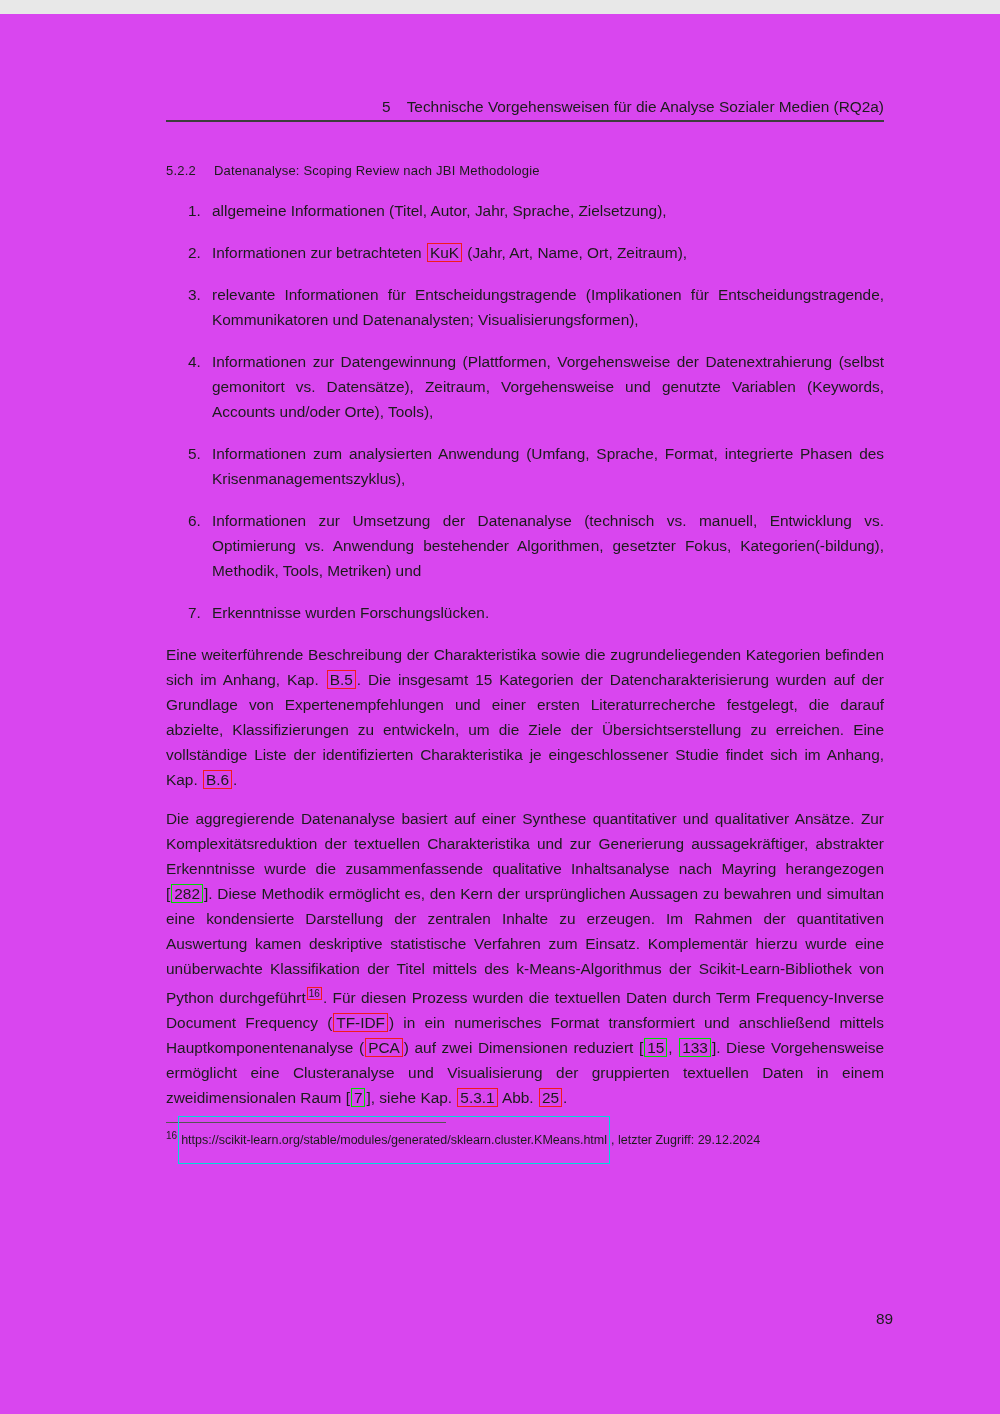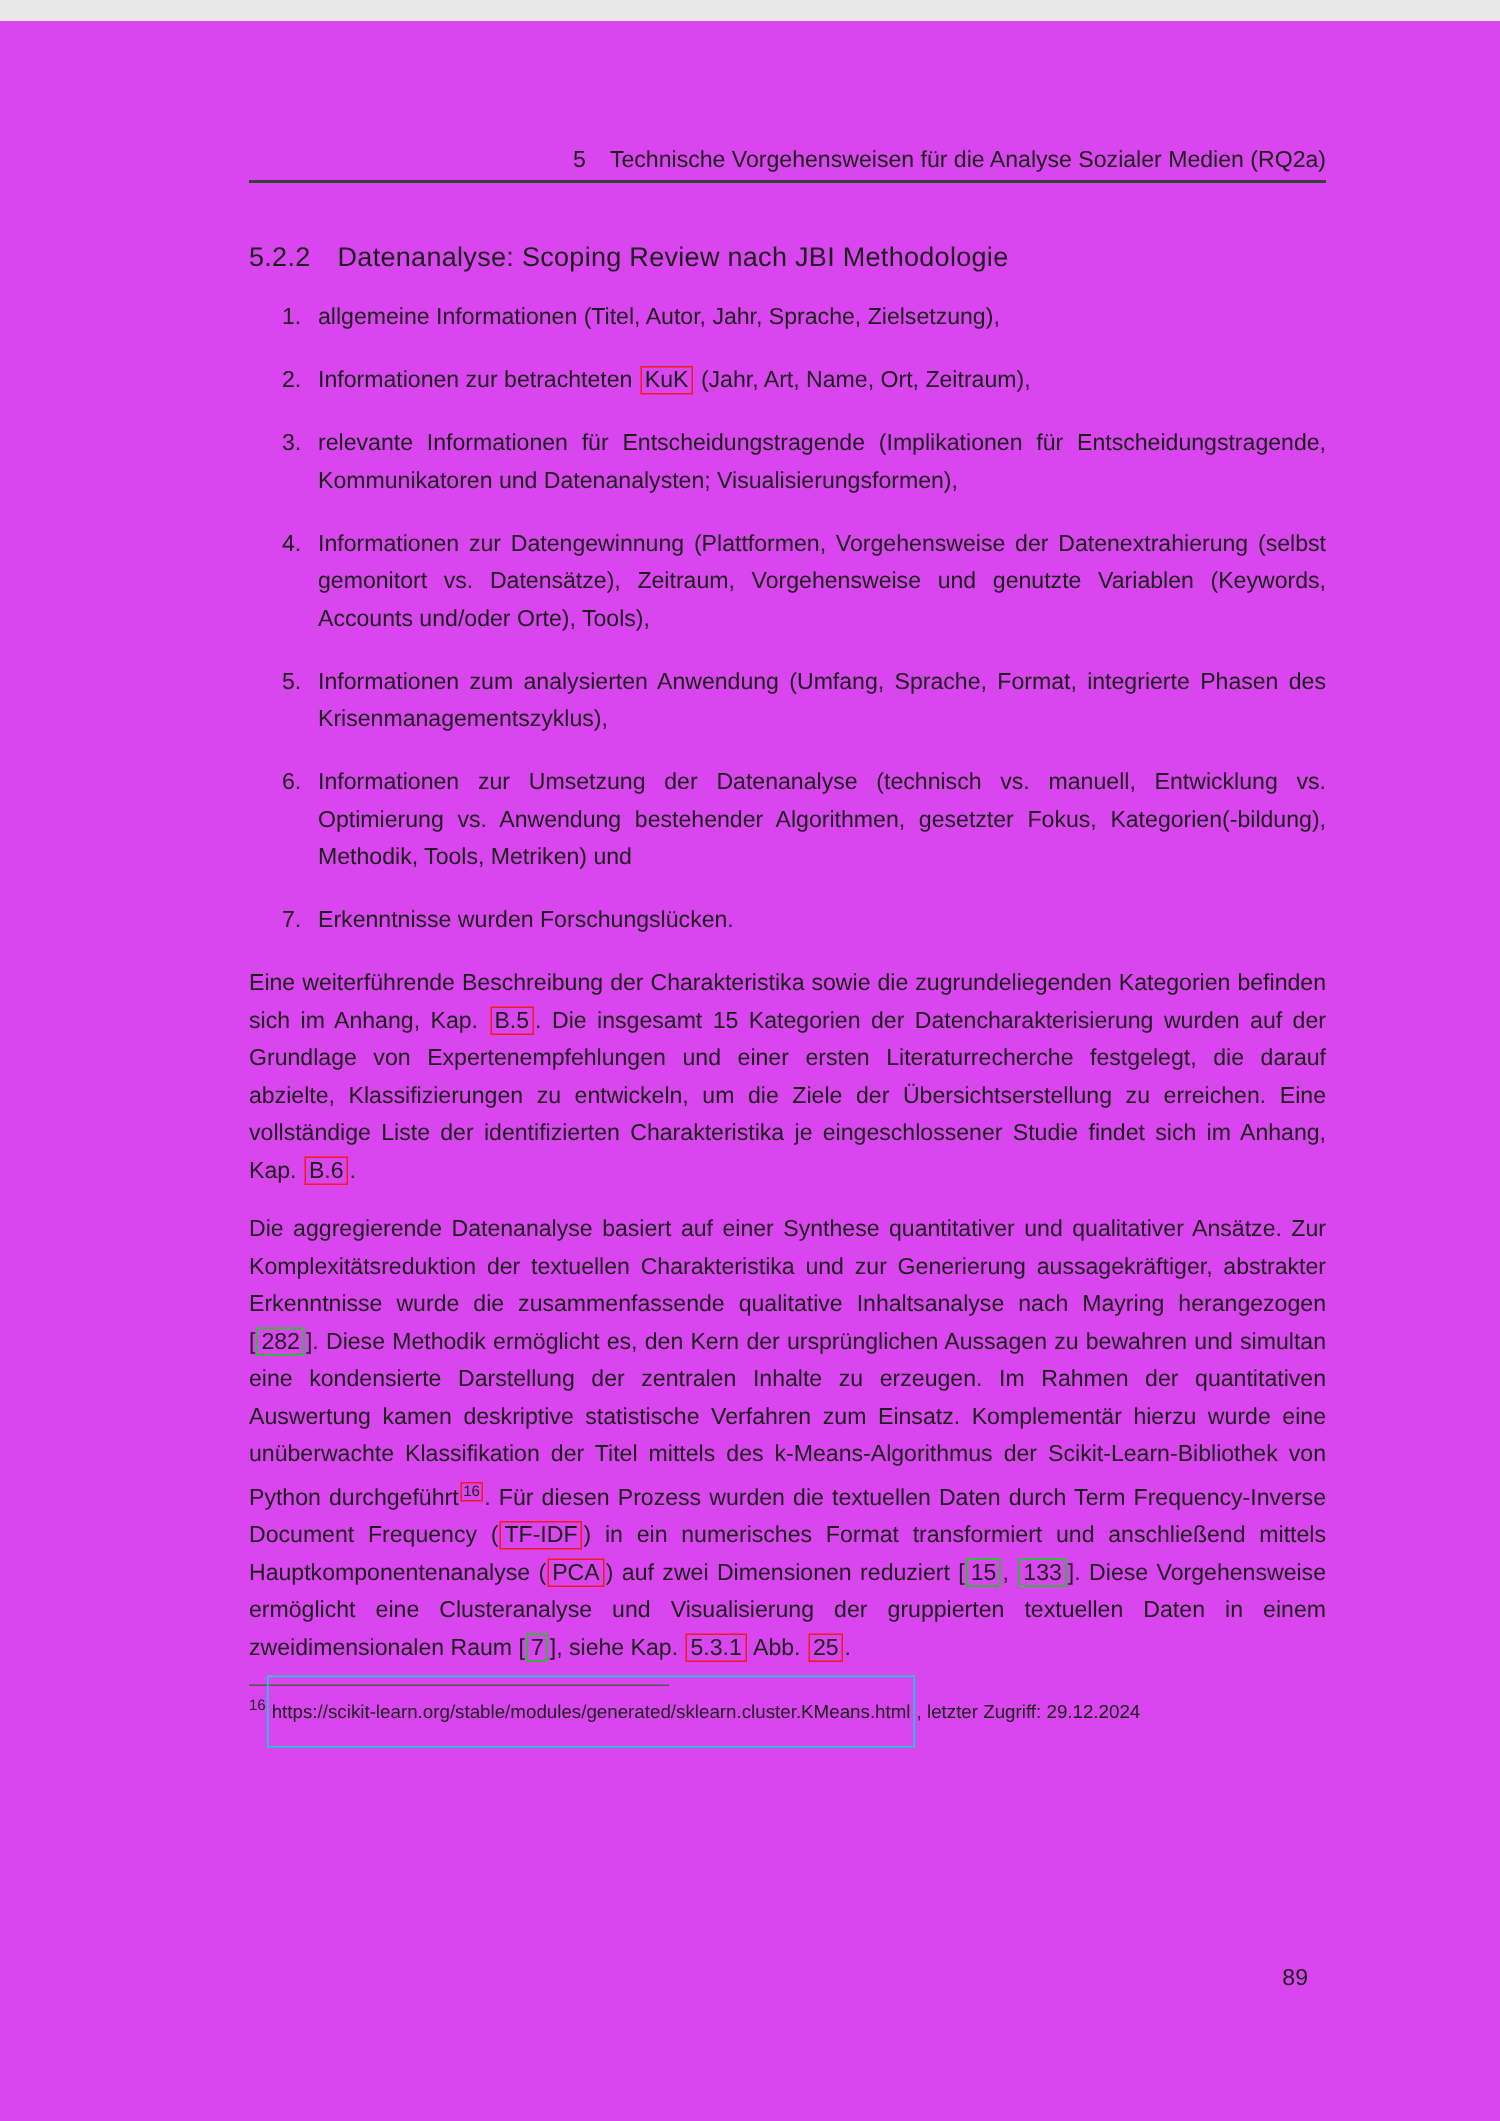--- a/index.html
+++ b/index.html
@@ -28,21 +28,21 @@
     font-size: 15.4px;
     line-height: 25px;
     text-align: justify;
     margin: 0;
     hyphens: auto;
   }
   .para-intro { margin-top: 36px; }
 
   .section-heading {
     margin-top: 36px;
-    font-size: 18px;
+    font-size: 13px;
     line-height: 26px;
     font-weight: normal;
     letter-spacing: 0.2px;
   }
   .section-heading .sec-num { margin-right: 18px; }
 
   .para-extraction { margin-top: 15px; }
 
   .char-list { margin-top: 14px; }
   .list-item {
@@ -83,21 +83,21 @@
     font-size: 12.5px;
     line-height: 21px;
     text-align: justify;
     margin: 0;
   }
   .footnote .refbox { padding: 16px 2px; }
 
   .page-number {
     position: absolute;
     top: 1296px;
-    right: 128px;
+    right: 107px;
     font-size: 15.4px;
   }
 </style>
 </head>
 <body>
 
 <div class="page">
   <div class="content">
 
     <div class="chapter-header">

